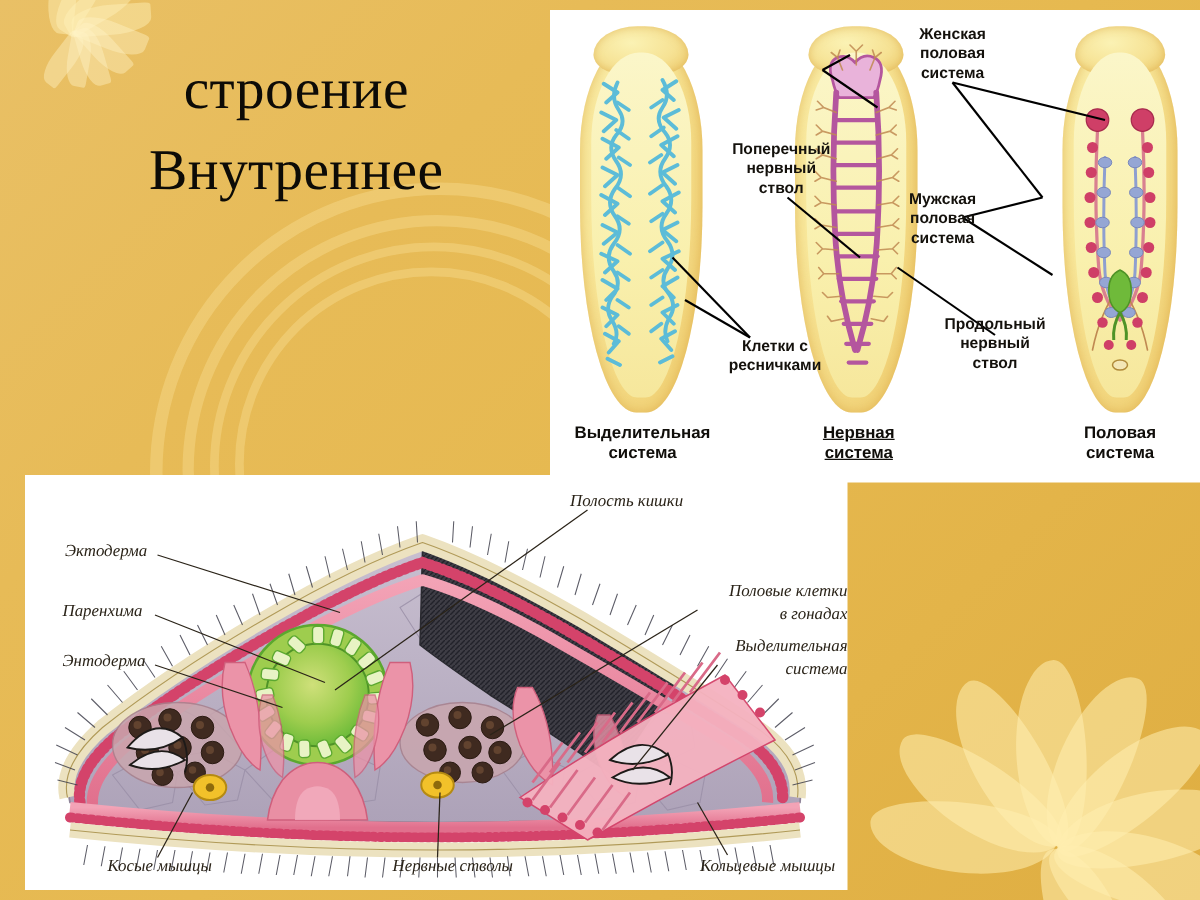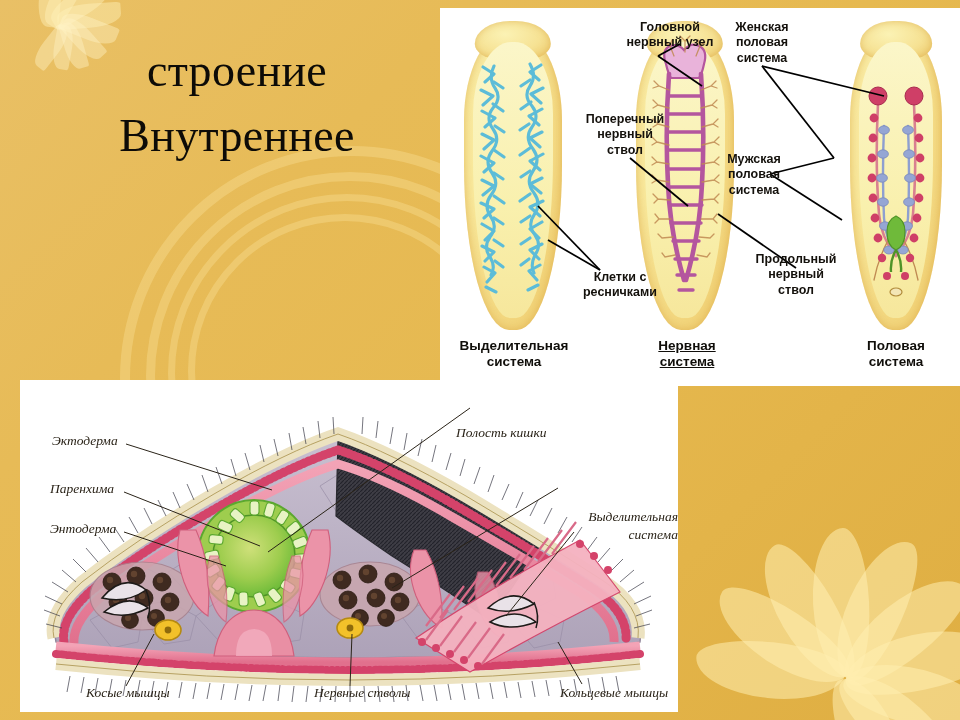--- a/index.html
+++ b/index.html
@@ -311,22 +311,20 @@
         <path d="M322 58 L444 88"></path>
           <path d="M322 58 L394 150"></path>
 
         <path d="M330 166 L394 150"></path>
           <path d="M330 166 L402 212"></path>
 
         <path d="M356 260 L278 206"></path>
       </g>
     </svg>
 
-    <div class="dlabel" style="left:172px; top:12px; width:116px;">Головной
-нервный узел</div>
     <div class="dlabel" style="left:130px; top:104px; width:110px;">Поперечный
 нервный
 ствол</div>
     <div class="dlabel" style="left:128px; top:262px; width:104px;">Клетки с
 ресничками</div>
     <div class="dlabel" style="left:272px; top:12px; width:100px;">Женская
 половая
 система</div>
     <div class="dlabel" style="left:264px; top:144px; width:100px;text-align:center;">Мужская
 половая
@@ -578,21 +576,23 @@
 
         <path d="M330 306 L332 254"></path>
 
         <path d="M562 304 L538 262"></path>
       </g>
     </svg>
 
     <div class="clabel l" style="left:14px;  top:52px;">Эктодерма</div>
     <div class="clabel l" style="left:12px;  top:100px;">Паренхима</div>
     <div class="clabel l" style="left:12px;  top:140px;">Энтодерма</div>
-    <div class="clabel r" style="left:436px; top:12px;margin-top:32px;">Полость кишки</div>
+    <div class="clabel r" style="left:436px; top:12px;">Полость кишки</div>
+    <div class="clabel r" style="left:538px; top:84px; width:120px; text-align:right;">Половые клетки
+в гонадах</div>
     <div class="clabel r" style="left:540px; top:128px; width:118px; text-align:right;">Выделительная
 система</div>
     <div class="clabel l" style="left:48px;  top:304px;">Косые мышцы</div>
     <div class="clabel l" style="left:276px; top:304px;">Нервные стволы</div>
     <div class="clabel l" style="left:522px; top:304px;">Кольцевые мышцы</div>
   </div>
 
 </div>
 
 </body></html>

